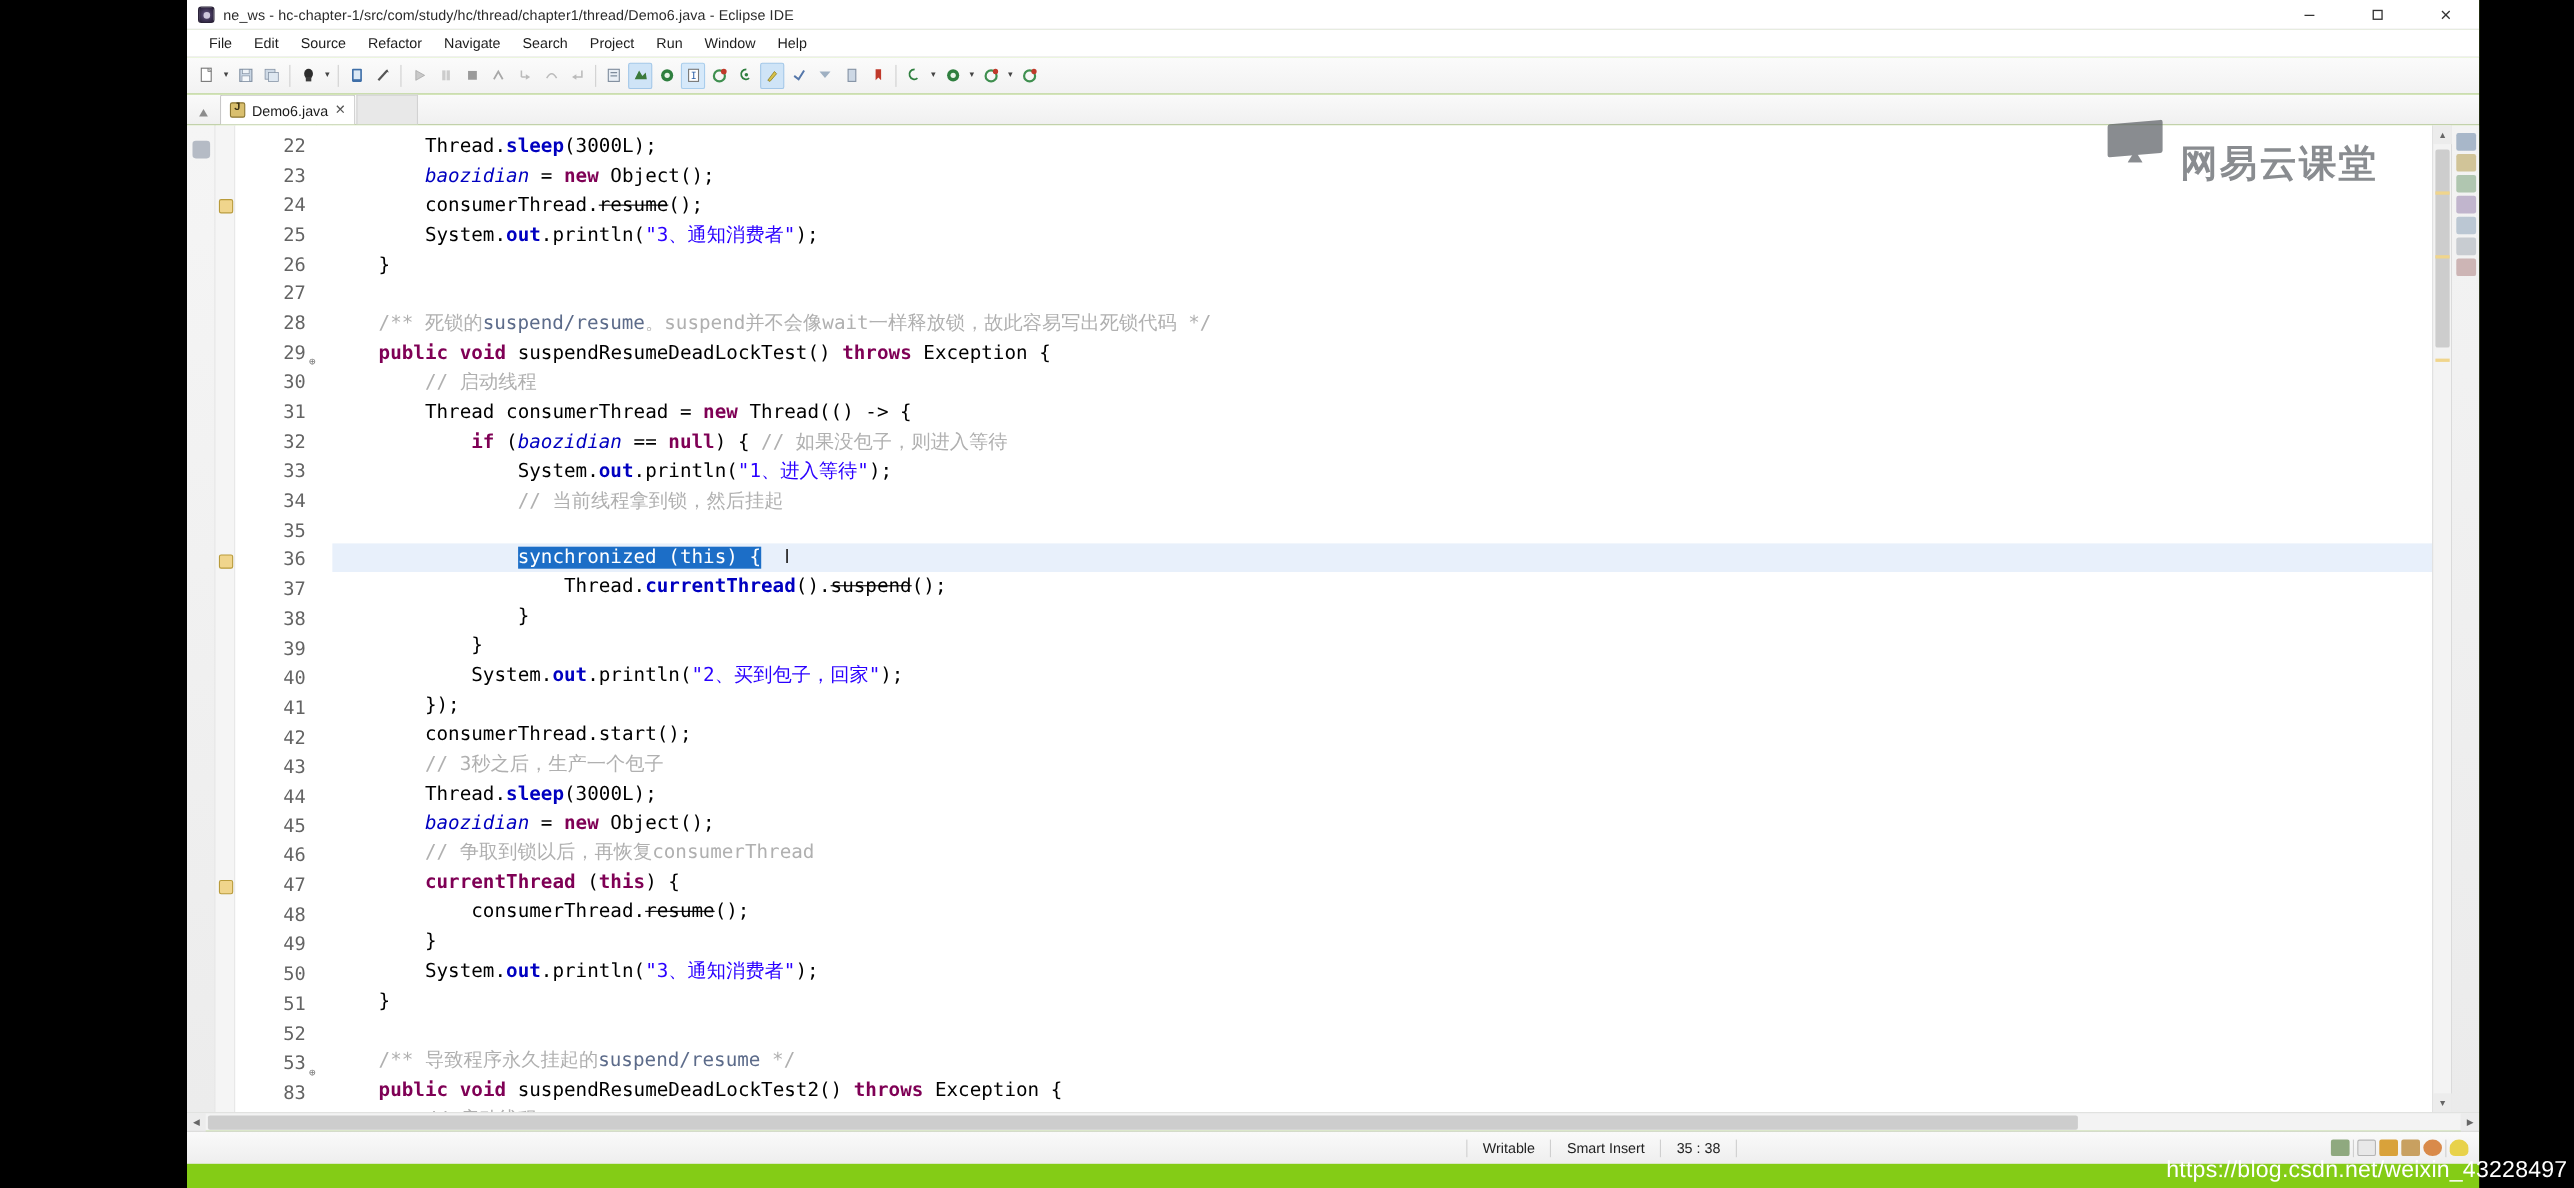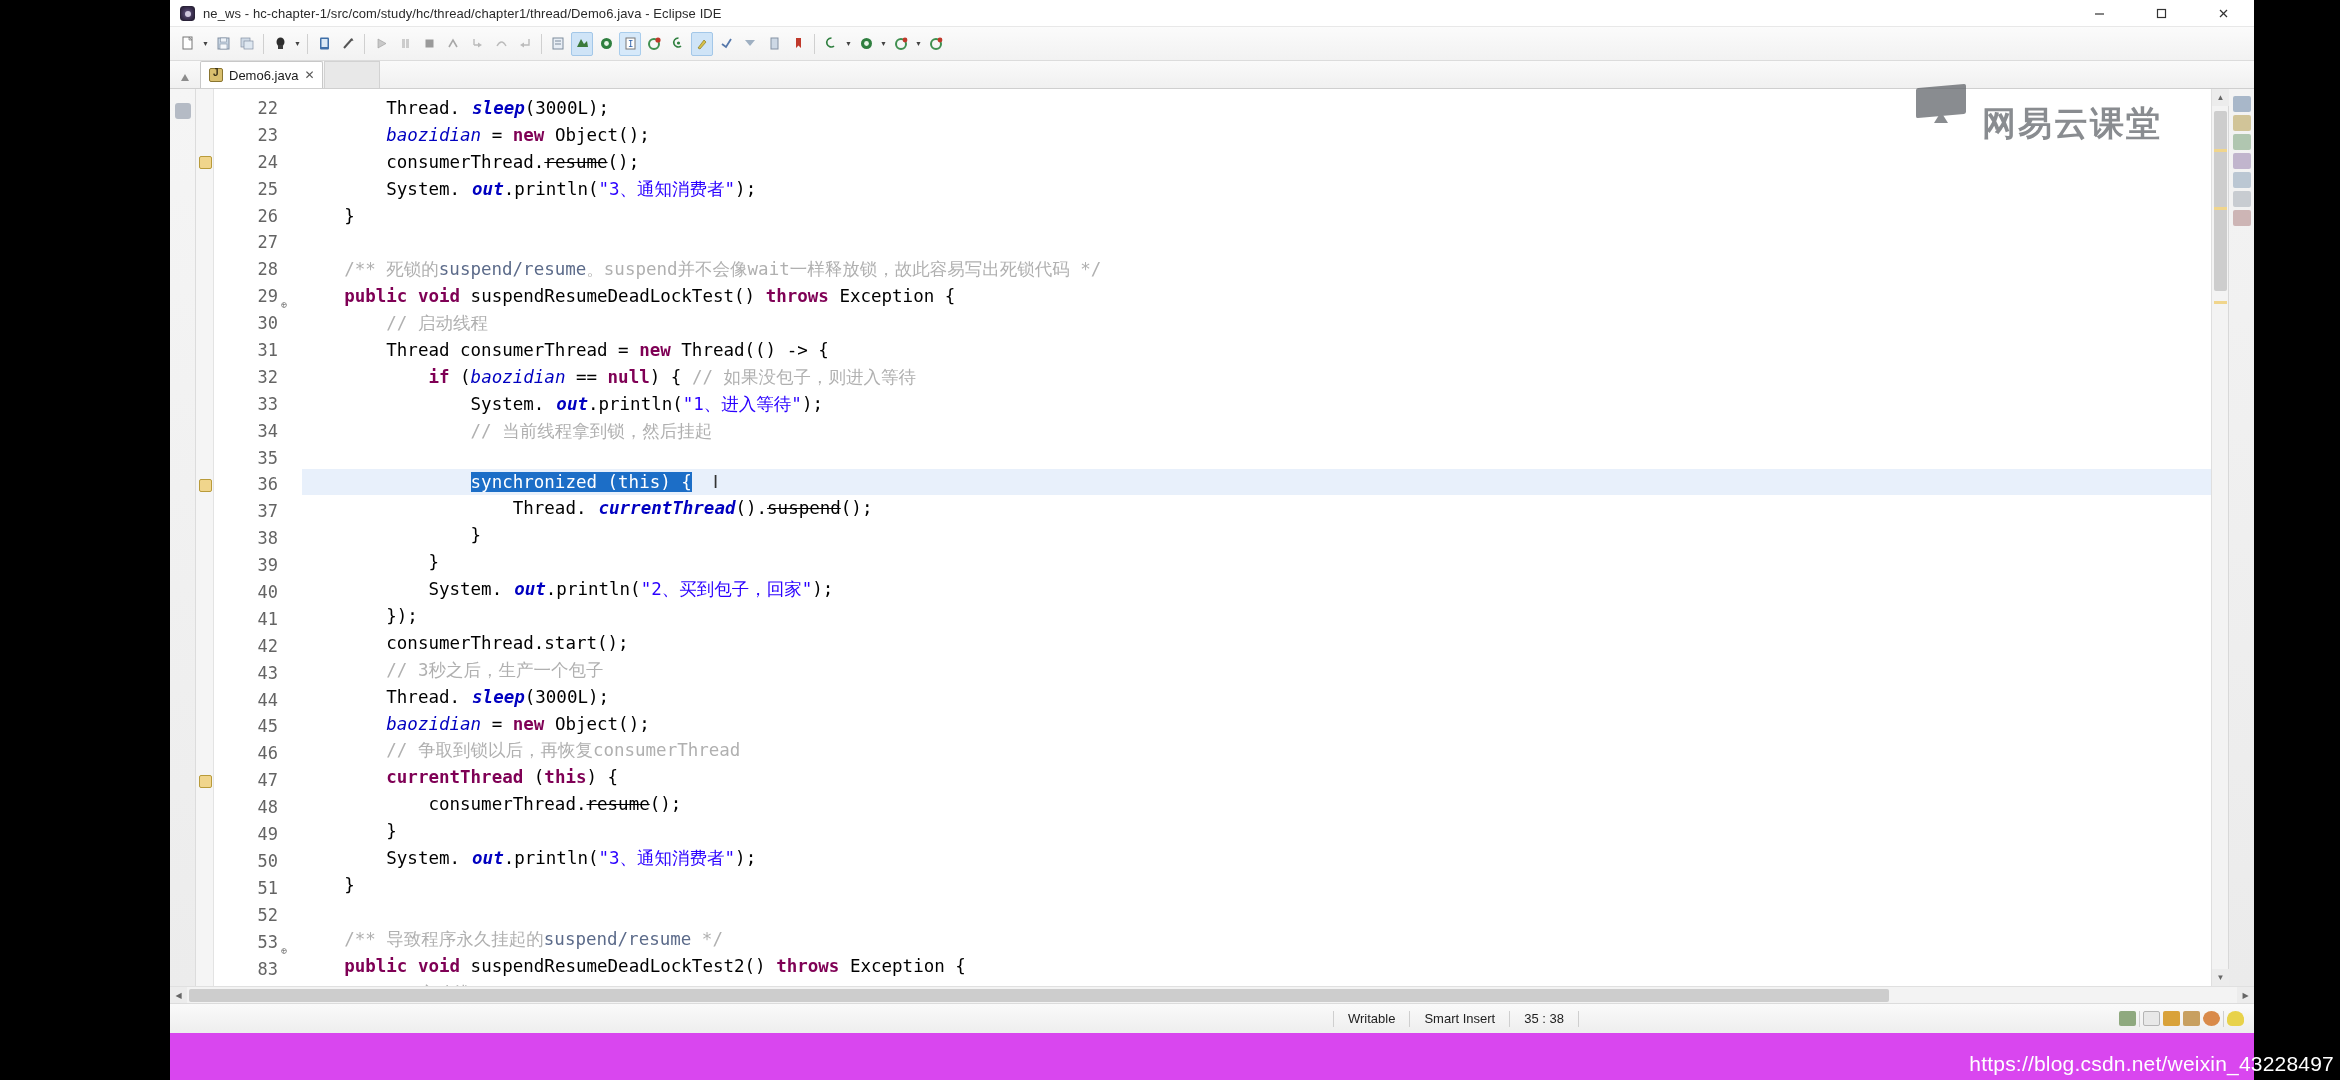--- a/index.html
+++ b/index.html
@@ -28,21 +28,21 @@
     width: 86px; height: 1080px;
     background: #000;
     z-index: 40;
   }
 
   
   #eclipse {
     position: absolute;
     left: 170px; top: 0;
     width: 2084px; height: 1080px;
-    background: #d946ef;
+    background: #84cc16;
     overflow: hidden;
   }
 
   
   .titlebar {
     position: relative;
     height: 27px;
     background: #ffffff;
     border-bottom: 1px solid #e8e8e8;
     display: flex;
@@ -310,21 +310,21 @@
     background: #e8f0fb;
     z-index: -1;
   }
 
   
   .kw      { color: #7f0055; font-weight: bold; }
   .cmt     { color: #b0b0b0; }
   .cmt-b   { color: #5c6b8a; }
   .str     { color: #2a00ff; }
   .fld     { color: #0000c0; font-style: italic; }
-  .sfld    { color: #0000c0; font-style: italic; font-weight: bold; margin-left: 12px; }
+  .sfld    { color: #0000c0; font-weight: bold; }
   .dep     { text-decoration: line-through; color: #000; }
   .pln     { color: #000000; }
   .hl-sel  { background: #1c6ec7; color: #ffffff; }
   .i-beam {
     display: inline-block;
     font-family: "DejaVu Sans", sans-serif;
     color: #333;
   }
 
   
@@ -461,20 +461,32 @@
         </div>
         <div class="win-btn close">
           <svg width="13" height="13" viewBox="0 0 13 13">
               <line x1="3" y1="3" x2="10" y2="10" stroke="#333" stroke-width="1.2"></line>
               <line x1="10" y1="3" x2="3" y2="10" stroke="#333" stroke-width="1.2"></line>
             </svg>
         </div>
       </div>
     </div>
 
+    <div class="menubar" id="menubar">
+        <div class="menu-item">File</div>
+        <div class="menu-item">Edit</div>
+        <div class="menu-item">Source</div>
+        <div class="menu-item">Refactor</div>
+        <div class="menu-item">Navigate</div>
+        <div class="menu-item">Search</div>
+        <div class="menu-item">Project</div>
+        <div class="menu-item">Run</div>
+        <div class="menu-item">Window</div>
+        <div class="menu-item">Help</div>
+      </div>
 
     <div class="toolbar">
       <div class="tb">
         <svg width="15" height="15" viewBox="0 0 15 15">
             <rect x="2" y="1" width="9" height="12" fill="#fff" stroke="#777" stroke-width="1"></rect>
             <polygon points="8,1 11,4 8,4" fill="#ddd" stroke="#777" stroke-width=".7"></polygon>
           </svg>
       </div>
       <div class="tb-arrow">▼</div>
       <div class="tb">

